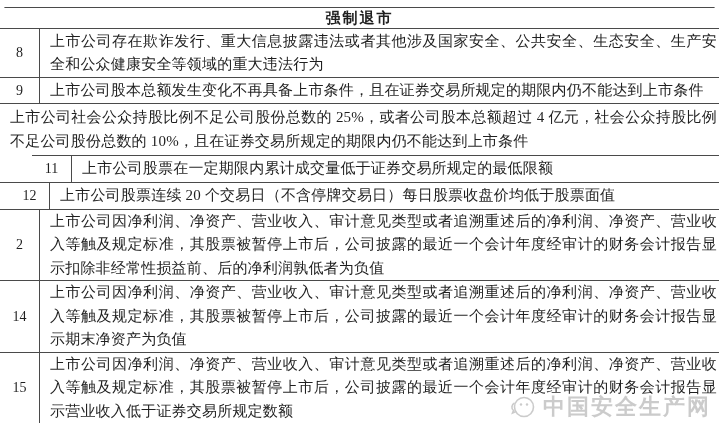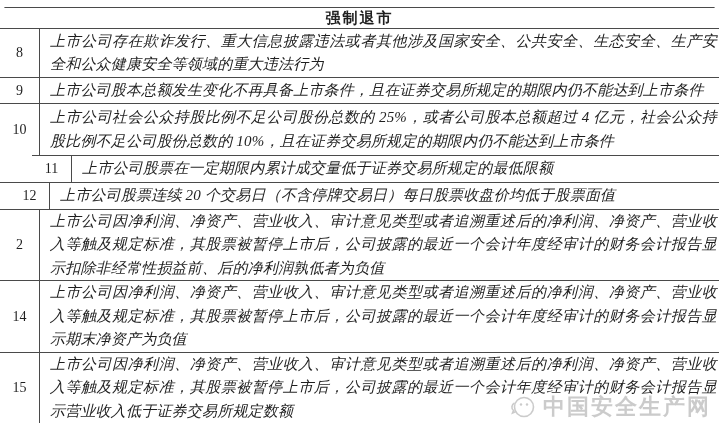--- a/index.html
+++ b/index.html
@@ -45,21 +45,20 @@
     display:flex; align-items:center;
     padding:0 2px 0 10px;
     overflow:hidden;
   }
   .text-cell p {
     width:100%;
     font-size:15px;
     line-height:23.4px;
     letter-spacing:0.2px;
     text-align:justify;
-    font-style:italic;
   }
   .watermark {
     position:absolute;
     right:8px; bottom:1px;
     display:flex; align-items:center;
     gap:6px;
     color:var(--wm, #c6c6c6);
     opacity:0.9;
     pointer-events:none;
   }
@@ -89,21 +88,20 @@
     </div>
 
     <div class="row" style="height: 26px;">
       <div class="num-cell">9</div>
       <div class="text-cell">
         <p>上市公司股本总额发生变化不再具备上市条件，且在证券交易所规定的期限内仍不能达到上市条件</p>
       </div>
     </div>
 
     <div class="row" style="height: 52px;">
-      <div class="num-cell">10</div>
       <div class="text-cell">
         <p>上市公司社会公众持股比例不足公司股份总数的 25%，或者公司股本总额超过 4 亿元，社会公众持股比例不足公司股份总数的 10%，且在证券交易所规定的期限内仍不能达到上市条件</p>
       </div>
     </div>
 
     <div class="row" style="height: 27px; margin-left: 32px;">
       <div class="num-cell">11</div>
       <div class="text-cell">
         <p>上市公司股票在一定期限内累计成交量低于证券交易所规定的最低限额</p>
       </div>

